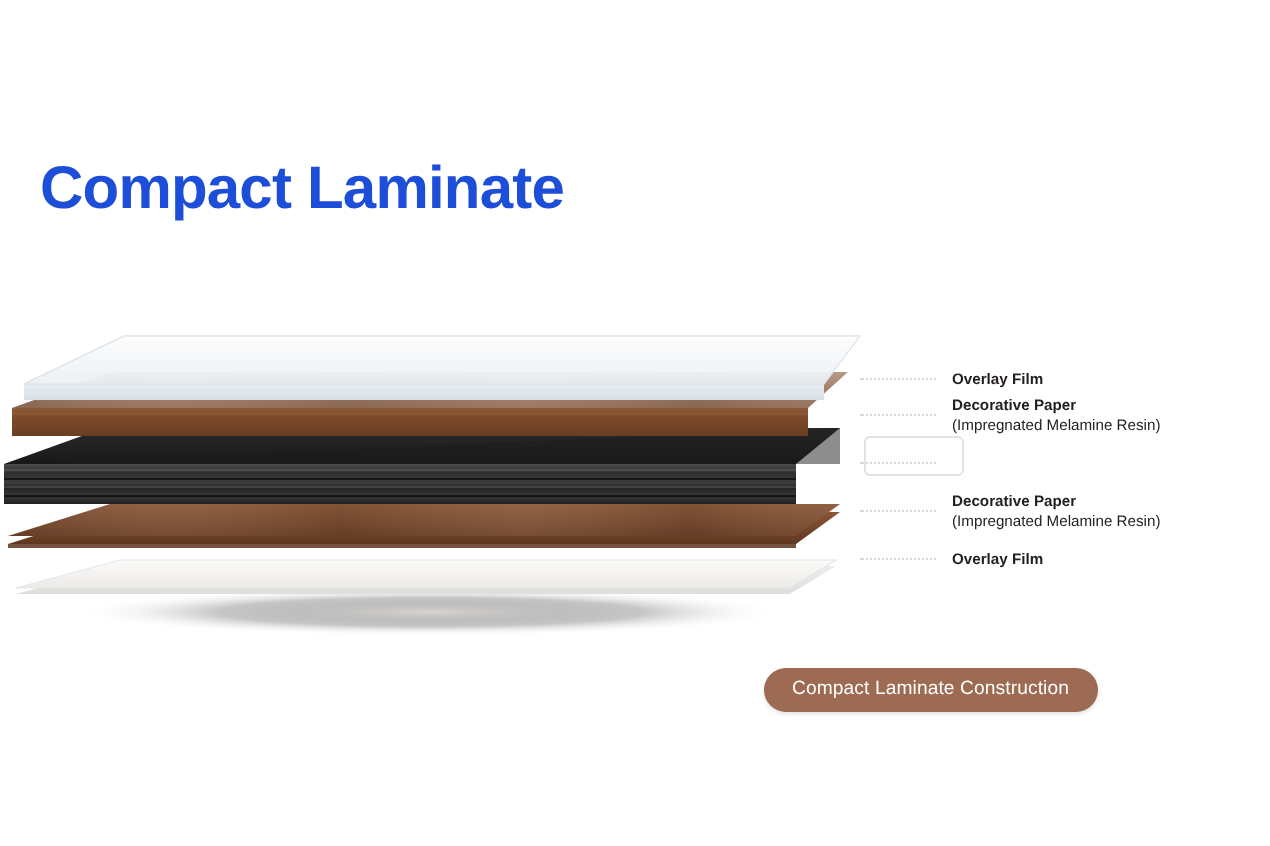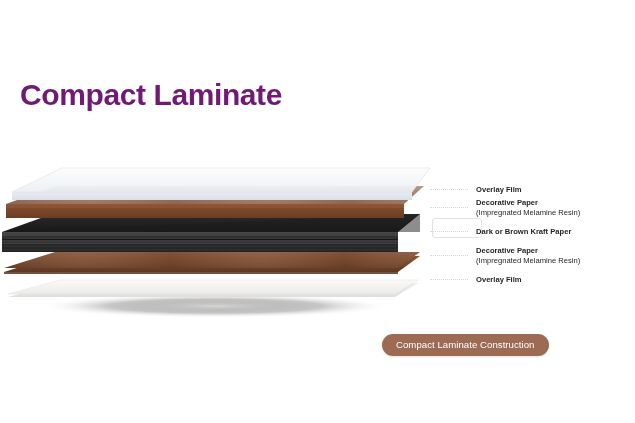--- a/index.html
+++ b/index.html
@@ -16,21 +16,21 @@
     color: #231f1e;
   }
 
   #page-title {
     position: absolute;
     left: 20px;
     top: 80px;
     font-size: 30px;
     font-weight: bold;
     letter-spacing: -0.4px;
-    color: #701a75;
+    color: #1d4ed8;
     line-height: 1;
     white-space: nowrap;
   }
 
   
   #stack {
     position: absolute;
     left: 0px;
     top: 160px;
     width: 440px;
@@ -230,21 +230,20 @@
     <span class="ctext">
       <span class="l1">Decorative Paper</span>
       <span class="l2">(Impregnated Melamine Resin)</span>
     </span>
   </div>
 
   <div class="callout two-line" style="top:50px;">
     <span class="leader"></span>
     <span class="leader-spacer"></span>
     <span class="ctext">
-      <span class="l1">Dark or Brown Kraft Paper</span>
     </span>
   </div>
 
   <div class="callout two-line" style="top:74px;">
     <span class="leader"></span>
     <span class="leader-spacer"></span>
     <span class="ctext">
       <span class="l1">Decorative Paper</span>
       <span class="l2">(Impregnated Melamine Resin)</span>
     </span>

